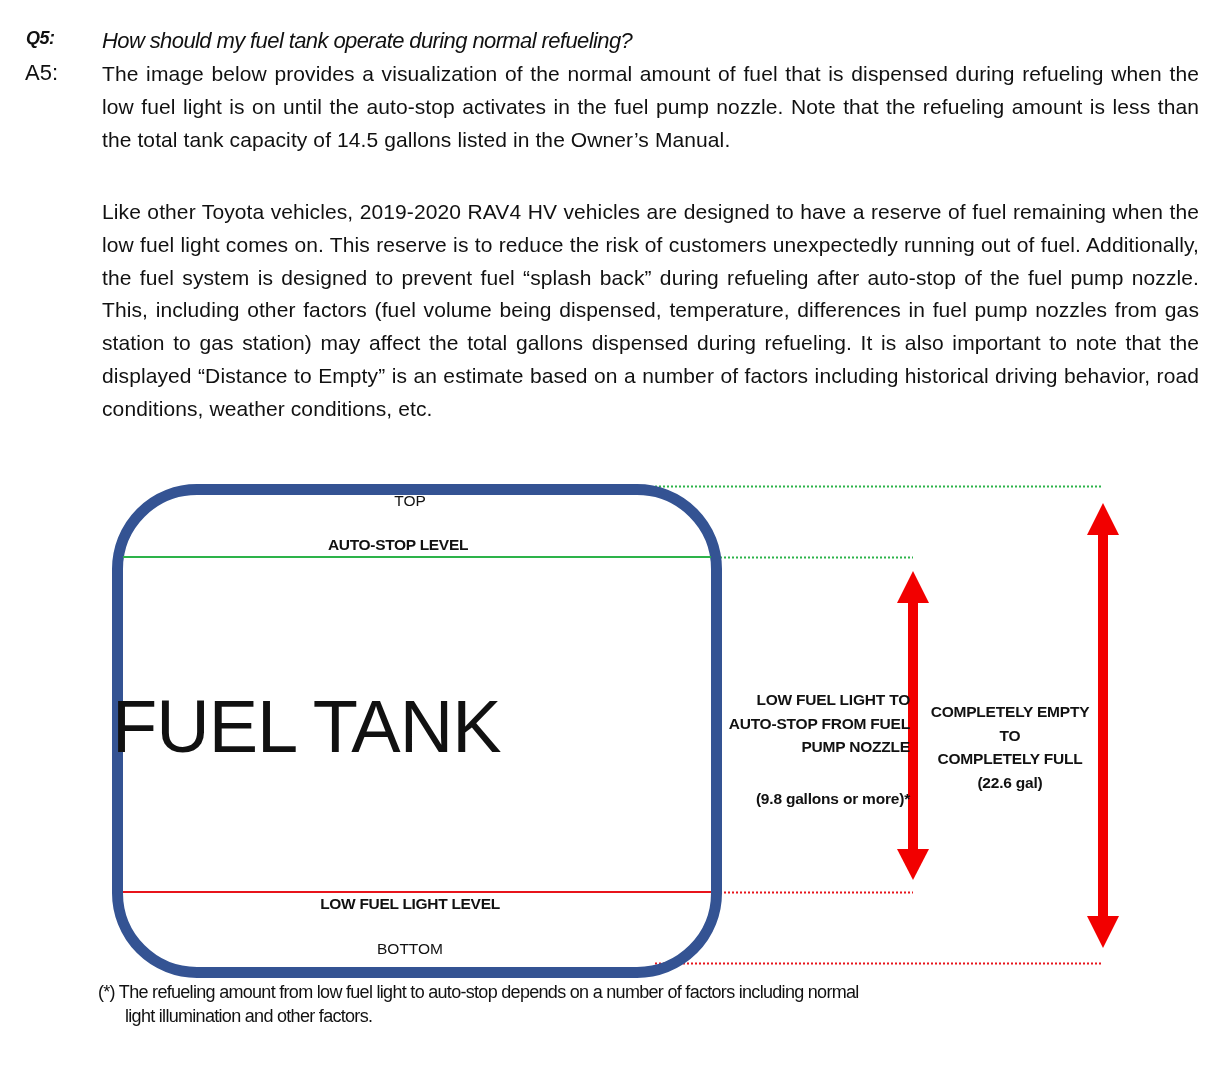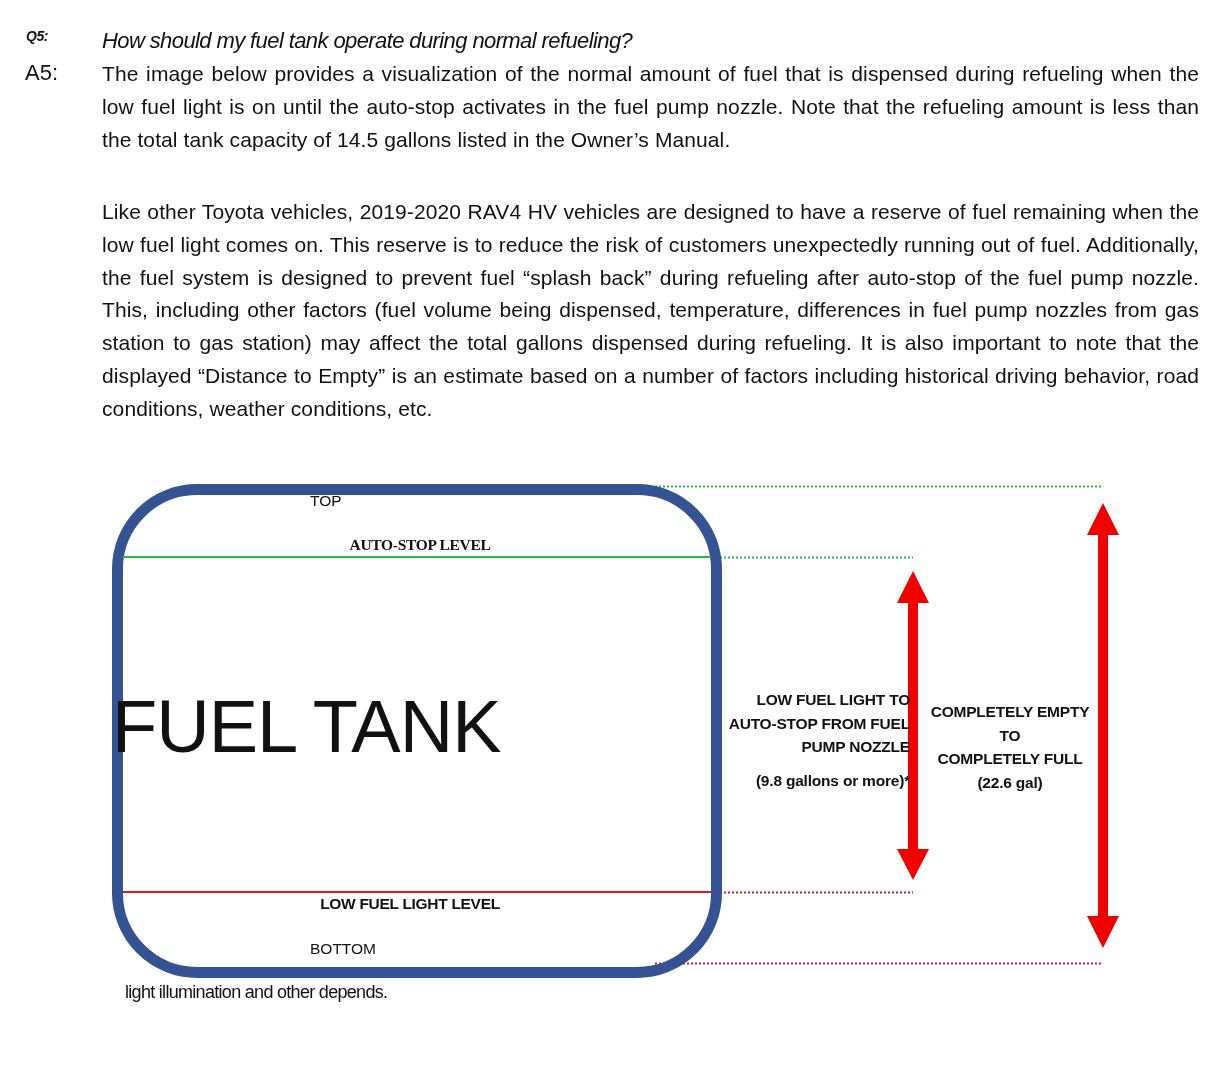--- a/index.html
+++ b/index.html
@@ -1,26 +1,26 @@
 <!DOCTYPE html>
 <html><head>
 <meta charset="utf-8">
 <style>
   html,body{margin:0;padding:0;background:#fff;}
   body{width:1219px;height:1068px;position:relative;overflow:hidden;font-family:"Liberation Sans","DejaVu Sans",sans-serif;color:#111;}
   .abs{position:absolute;}
-  .qlabel{left:26px;top:28px;font-size:14px;font-weight:bold;font-style:italic;letter-spacing:-0.5px;}
+  .qlabel{left:26px;top:28px;font-size:18px;font-weight:bold;font-style:italic;letter-spacing:-0.5px;}
   .qtext{left:102px;top:28px;font-size:22px;font-style:italic;letter-spacing:-0.6px;}
   .alabel{left:25px;top:60px;font-size:22px;}
   .para{left:102px;width:1097px;font-size:21px;line-height:32.8px;text-align:justify;text-align-last:left;letter-spacing:0.1px;}
   .p1{top:58px;}
   .p2{top:196px;}
   .tank{left:112px;top:484px;width:588px;height:472px;border:11px solid #345393;border-radius:85px;box-sizing:content-box;}
   .lvl-label{font-size:15.5px;font-weight:bold;text-align:center;letter-spacing:-0.3px;}
-  .plain-label{font-size:15.5px;text-align:left;}
+  .plain-label{font-size:15.5px;text-align:center;}
   .tank-title{left:112px;width:610px;top:684px;font-size:74px;text-align:left;letter-spacing:-1px;}
   .side-label{font-size:15.5px;font-weight:bold;text-align:center;line-height:23.5px;letter-spacing:-0.2px;}
   .footnote{left:98px;top:980px;width:1030px;font-size:18px;line-height:24px;letter-spacing:-0.7px;}
   .fn-indent{padding-left:27px;}
 </style>
 </head>
 <body>
 
 <div class="abs qlabel">Q5:</div>
 <div class="abs qtext">How should my fuel tank operate during normal refueling?</div>
@@ -53,34 +53,35 @@
       <polygon points="1103,948 1087,916 1119,916"></polygon>
     </g>
   </svg>
 
   <div class="abs tank"></div>
 
   <div class="abs" style="left:123px;top:556px;width:588px;height:2px;background:#2db34a;"></div>
   <div class="abs" style="left:123px;top:891px;width:588px;height:2px;background:#e8141b;"></div>
 
   <div class="abs plain-label" style="left:310px;width:200px;top:492px;">TOP</div>
-  <div class="abs lvl-label" style="left:300px;width:240px;top:536px;font-family:Liberation Serif, serif;">AUTO-STOP LEVEL</div>
+  <div class="abs lvl-label" style="left:278px;width:240px;top:536px;">AUTO-STOP LEVEL</div>
   <div class="abs tank-title">FUEL TANK</div>
   <div class="abs lvl-label" style="left:270px;width:280px;top:895px;">LOW FUEL LIGHT LEVEL</div>
   <div class="abs plain-label" style="left:310px;width:200px;top:940px;">BOTTOM</div>
 
   <div class="abs side-label" style="left:710px;width:200px;top:688px;text-align:right;">
     <div>LOW FUEL LIGHT TO</div>
     <div>AUTO-STOP FROM FUEL</div>
     <div>PUMP NOZZLE</div>
-    <div style="margin-top:10px;">(9.8 gallons or more)*</div>
+    <div style="margin-top:28px;">(9.8 gallons or more)*</div>
   </div>
   <div class="abs side-label" style="left:920px;width:180px;top:700px;">
     <div>COMPLETELY EMPTY</div>
     <div>TO</div>
     <div>COMPLETELY FULL</div>
     <div>(22.6 gal)</div>
   </div>
 </div>
 
 <div class="abs footnote">
-  <div class="fn-indent">light illumination and other depends.</div>
+  <div>(*) The refueling amount from low fuel light to auto-stop depends on a number of factors including normal</div>
+  <div class="fn-indent">light illumination and other factors.</div>
 </div>
 
 </body></html>

